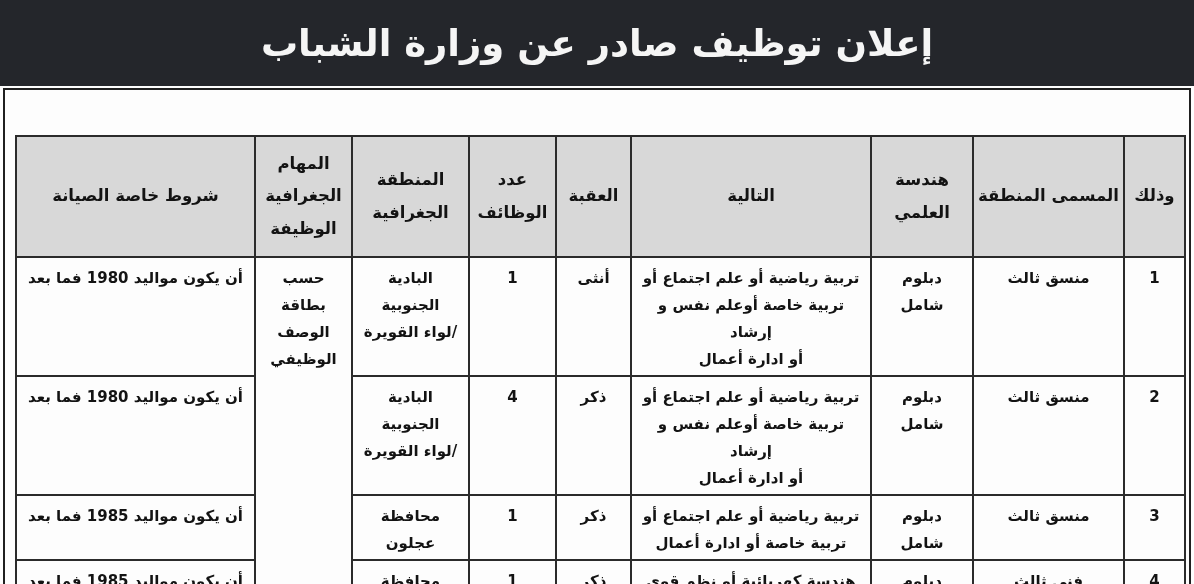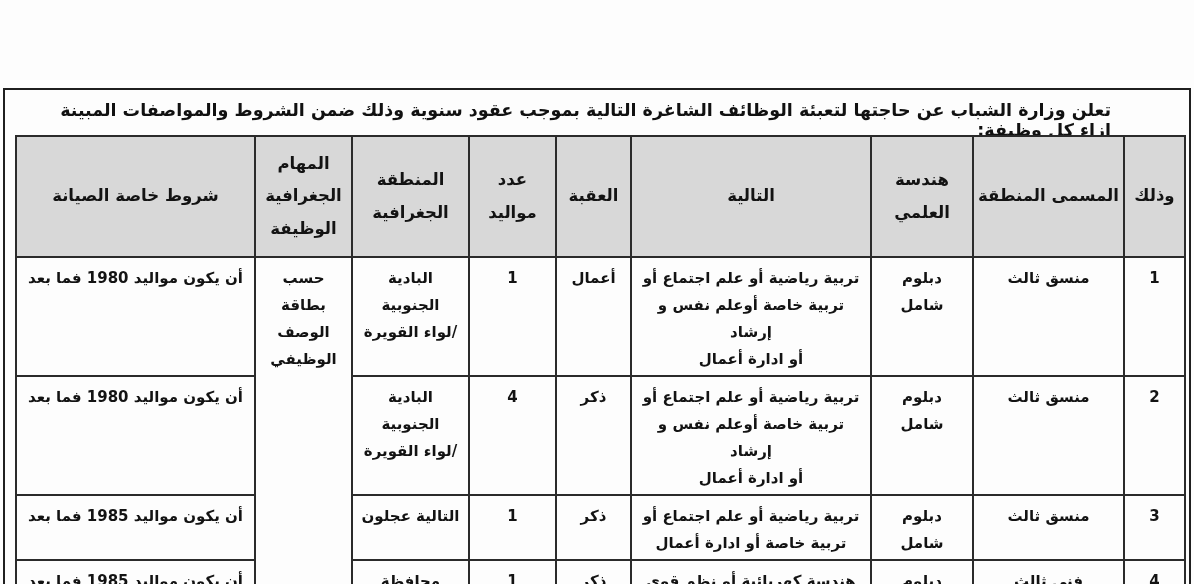--- a/index.html
+++ b/index.html
@@ -34,24 +34,26 @@
   tr.r1 td { height:77px; }
   tr.r2 td { height:82px; }
   tr.r3 td { height:50px; }
   tr.r4 td { height:116px; }
 </style>
 </head>
 <body>
 
 <div class="stage">
 
+  <div class="banner">
+    <div class="title">إعلان توظيف صادر عن وزارة الشباب</div>
+  </div>
 
   <div class="frame">
 
-    <div class="intro">تعلن وزارة الشباب عن حاجتها لتعبئة الوظائف الشاغرة التالية بموجب عقود سنوية  وذلك ضمن الشروط والمواصفات المبينة  ازاء كل وظيفة:</div>
 
     <table class="jobs">
       <colgroup>
         <col style="width:61px">
           <col style="width:151px">
           <col style="width:102px">
         <col style="width:240px">
           <col style="width:75px">
           <col style="width:87px">
         <col style="width:117px">
@@ -60,38 +62,38 @@
       </colgroup>
       <thead>
         <tr>
           <th>وذلك</th>
           <th>المسمى المنطقة</th>
           <th>هندسة
 العلمي</th>
           <th>التالية</th>
           <th>العقبة</th>
           <th>عدد
-مواليد</th>
+الوظائف</th>
           <th>المنطقة
 الجغرافية</th>
           <th>المهام
 الجغرافية
 الوظيفة</th>
           <th>شروط خاصة  الصيانة</th>
         </tr>
       </thead>
       <tbody>
         <tr class="r1">
           <td>1</td>
           <td>منسق ثالث</td>
           <td>دبلوم شامل</td>
           <td>تربية رياضية أو علم اجتماع  أو
 تربية خاصة أوعلم نفس و إرشاد
 أو ادارة أعمال</td>
-          <td>أعمال</td>
+          <td>أنثى</td>
           <td>1</td>
           <td>البادية الجنوبية
 /لواء القويرة</td>
           <td class="duties-cell" rowspan="4">حسب بطاقة
 الوصف
 الوظيفي</td>
           <td>أن يكون مواليد 1980 فما بعد</td>
         </tr>
         <tr class="r2">
           <td>2</td>
@@ -107,21 +109,21 @@
           <td>أن يكون مواليد 1980 فما بعد</td>
         </tr>
         <tr class="r3">
           <td>3</td>
           <td>منسق ثالث</td>
           <td>دبلوم شامل</td>
           <td>تربية رياضية أو علم اجتماع  أو
 تربية خاصة أو ادارة أعمال</td>
           <td>ذكر</td>
           <td>1</td>
-          <td>التالية عجلون</td>
+          <td>محافظة عجلون</td>
           <td>أن يكون مواليد 1985 فما بعد</td>
         </tr>
         <tr class="r4">
           <td>4</td>
           <td>فني ثالث</td>
           <td>دبلوم شامل</td>
           <td>هندسة كهربائية أو نظم قوى
 كهربائية أو الصيانة الكهروميكانيكية
 أو أي تخصص ذو علاقة بالهندسة
 الكهربائية</td>

